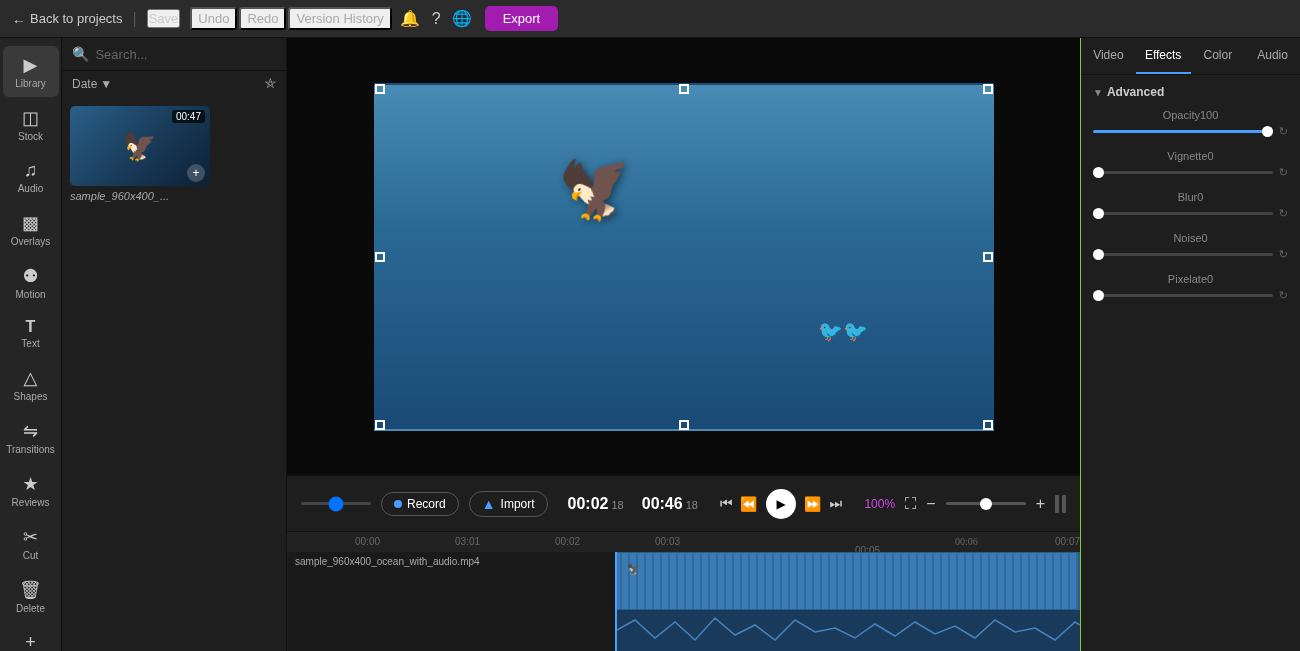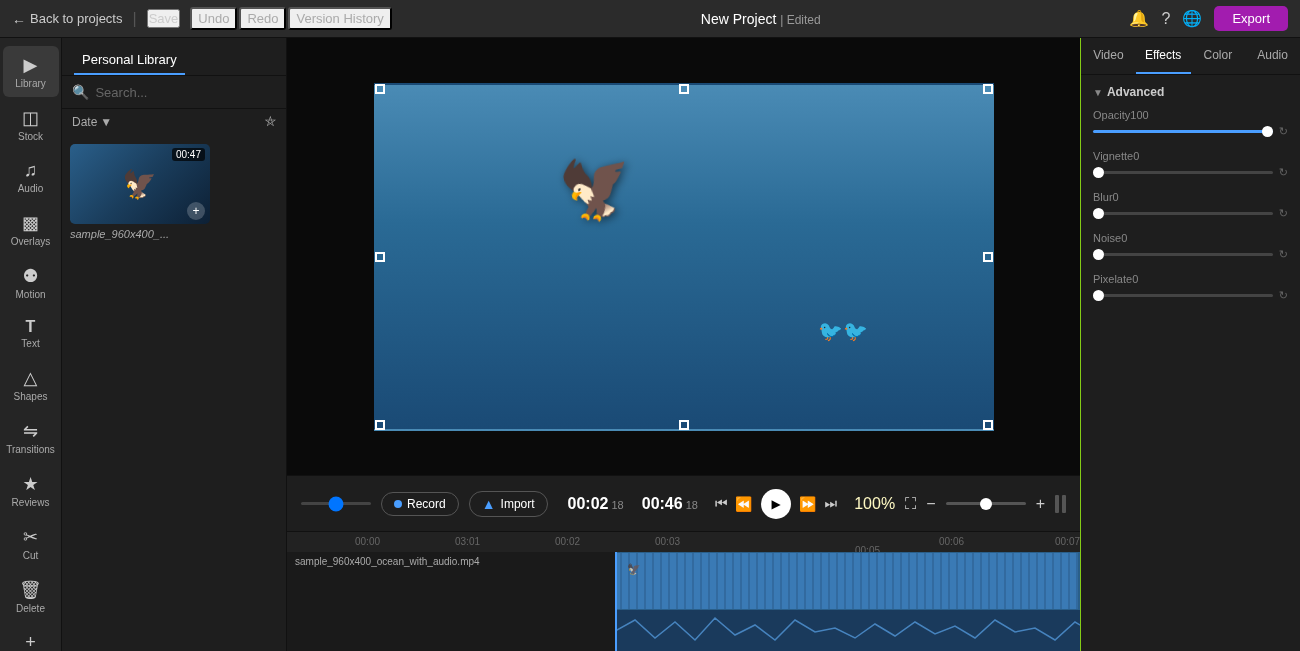--- a/index.html
+++ b/index.html
@@ -72,21 +72,21 @@
     .record-dot { width: 8px; height: 8px; background: #4a9eff; border-radius: 50%; }
     .import-btn { display: flex; align-items: center; gap: 5px; background: transparent; border: 1px solid #555; border-radius: 15px; padding: 4px 12px; color: #fff; font-size: 12px; cursor: pointer; }
     .import-icon { color: #4a9eff; font-size: 14px; }
     .time-display { display: flex; align-items: baseline; gap: 3px; margin-left: 10px; }
     .time-main { font-size: 16px; font-weight: 600; color: #fff; }
     .time-frames { font-size: 11px; color: #888; }
     .time-sep { color: #555; margin: 0 6px; }
     .playback-controls { display: flex; align-items: center; gap: 8px; margin-left: auto; margin-right: auto; }
     .play-ctrl { color: #ccc; cursor: pointer; font-size: 14px; }
     .play-ctrl.play-btn { background: #fff; color: #000; border-radius: 50%; width: 30px; height: 30px; display: flex; align-items: center; justify-content: center; font-size: 12px; }
-    .zoom-display { font-size: 16px; color: #fef9c3; }
+    .zoom-display { font-size: 12px; color: #d946ef; }
     .fullscreen-btn { color: #ccc; cursor: pointer; font-size: 16px; }
     .zoom-minus { color: #ccc; cursor: pointer; font-size: 16px; }
     .zoom-slider-wrap { display: flex; align-items: center; }
     .zoom-slider { -webkit-appearance: none; width: 80px; height: 3px; background: #555; border-radius: 2px; outline: none; }
     .zoom-slider::-webkit-slider-thumb { -webkit-appearance: none; width: 12px; height: 12px; background: #fff; border-radius: 50%; cursor: pointer; }
     .zoom-plus { color: #ccc; cursor: pointer; font-size: 16px; }
     .pause-indicators { display: flex; gap: 3px; }
     .pause-bar { width: 4px; height: 18px; background: #555; border-radius: 1px; }
 
     
@@ -103,21 +103,21 @@
     
     .right-panel { width: 220px; background: #1e1e1e; border-left: 1px solid #84cc16; display: flex; flex-direction: column; flex-shrink: 0; overflow-y: auto; }
     .panel-tabs { display: flex; border-bottom: 1px solid #111; }
     .panel-tab { flex: 1; text-align: center; padding: 10px 4px; font-size: 12px; color: #aaa; cursor: pointer; border-bottom: 2px solid transparent; }
     .panel-tab.active { color: #fff; border-bottom: 2px solid #4a9eff; }
     .panel-section { padding: 10px 12px; }
     .section-header { display: flex; align-items: center; gap: 4px; margin-bottom: 10px; cursor: pointer; }
     .section-chevron { font-size: 10px; color: #888; }
     .section-title { font-size: 12px; font-weight: 600; color: #ccc; }
     .prop-row { margin-bottom: 12px; }
-    .prop-label { font-size: 11px; color: #888; margin-bottom: 4px; display: flex; justify-content: flex-start; }
+    .prop-label { font-size: 11px; color: #888; margin-bottom: 4px; display: flex; justify-content: center; }
     .slider-wrap { display: flex; align-items: center; gap: 6px; }
     .prop-slider { -webkit-appearance: none; flex: 1; height: 3px; background: #444; border-radius: 2px; outline: none; }
     .prop-slider::-webkit-slider-thumb { -webkit-appearance: none; width: 11px; height: 11px; background: #fff; border-radius: 50%; cursor: pointer; }
     .prop-slider.opacity-slider { background: linear-gradient(to right, #4a9eff 100%, #444 100%); }
     .reset-icon { color: #666; font-size: 11px; cursor: pointer; }
   </style>
 </head>
 <body>
 
 <div class="top-bar">
@@ -127,24 +127,20 @@
       <span class="back-text">Back to projects</span>
     </div>
     <span class="top-divider">|</span>
     <button class="save-btn">Save</button>
     <div class="history-btns">
       <button class="hist-btn">Undo</button>
       <button class="hist-btn">Redo</button>
       <button class="hist-btn">Version History</button>
     </div>
   </div>
-  <div class="project-title">
-    <span>New Project</span>
-    <span class="edited-badge">| Edited</span>
-  </div>
   <div class="top-bar-right">
     <span class="icon-btn">🔔</span>
     <span class="icon-btn">?</span>
     <span class="icon-btn">🌐</span>
     <button class="export-btn">Export</button>
   </div>
 </div>
 
 <div class="main-content">
 
@@ -195,23 +191,20 @@
         <span class="sidebar-label">Delete</span>
       </div>
       <div class="sidebar-item">
         <span class="sidebar-icon">+</span>
 
       </div>
     </div>
   </div>
 
   <div class="library-panel">
-    <div class="library-tabs">
-      <div class="lib-tab active">Personal Library</div>
-    </div>
     <div class="library-search">
       <span class="search-icon-wrap">🔍</span>
       <input class="search-input" type="text" placeholder="Search..." style="">
     </div>
     <div class="filter-row">
       <div class="date-filter">
         <span>Date</span>
         <span>▼</span>
       </div>
       <span class="filter-icon">⛤</span>
@@ -285,21 +278,21 @@
     </div>
 
     <div class="timeline-area">
       <div class="timeline-ruler">
         <span class="ruler-tick" style="left:68px;">00:00</span>
         <span class="ruler-tick" style="left:168px;">03:01</span>
         <span class="ruler-tick" style="left:268px;">00:02</span>
         <span class="ruler-tick" style="left:368px;">00:03</span>
         <span class="ruler-tick" style="left:468px;margin-top:48px;">00:04</span>
         <span class="ruler-tick" style="left:568px;margin-top:9px;">00:05</span>
-        <span class="ruler-tick" style="left:652px;">00:06</span>
+        <span class="ruler-tick" style="left:668px;font-family:Liberation Serif, serif;">00:06</span>
         <span class="ruler-tick" style="left:768px;">00:07</span>
 
       </div>
       <div class="timeline-tracks">
         <div class="track-label">
           <div class="track-name">sample_960x400_ocean_with_audio.mp4</div>
         </div>
         <div class="video-track" style="display:flex;align-items:center;padding:2px;">
           <svg width="100%" height="56">
             <defs>

